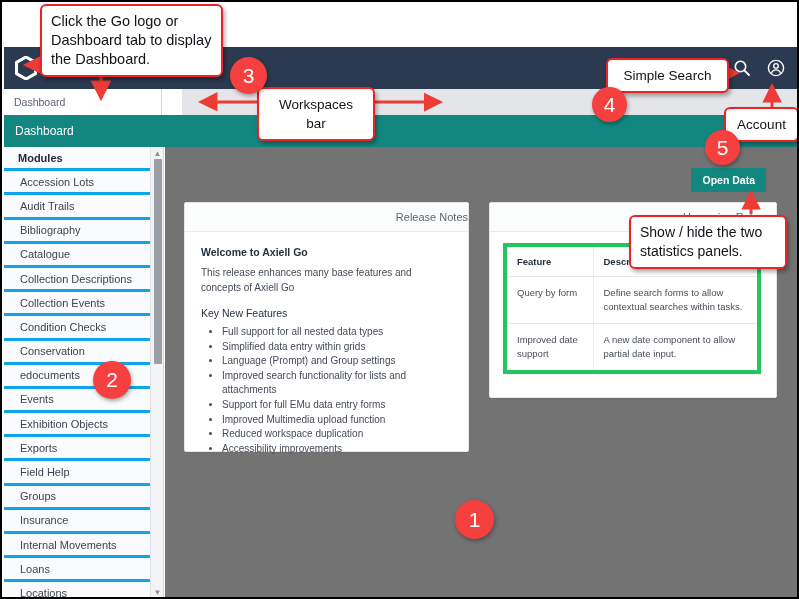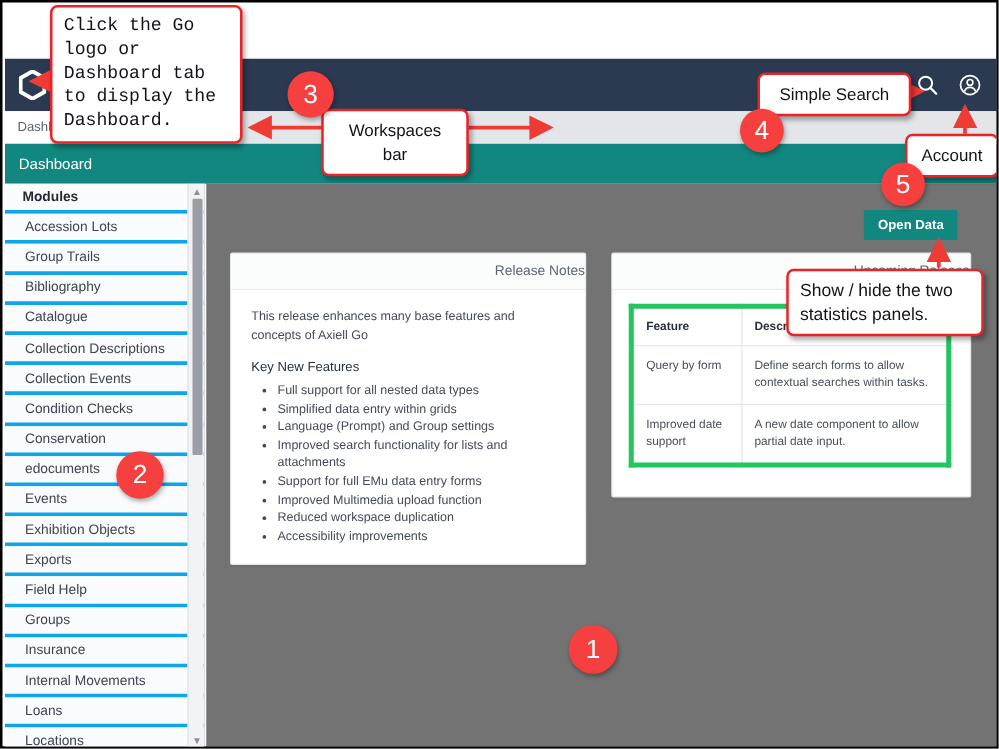--- a/index.html
+++ b/index.html
@@ -179,21 +179,21 @@
     border: 2px solid #ec2227;
     border-radius: 6px;
     padding: 6px 9px;
     font-size: 14.5px;
     color: #111318;
     line-height: 19px;
     box-shadow: 2px 3px 4px rgba(0,0,0,0.33);
     z-index: 40;
     white-space: pre-line;
   }
-  #callout-logo   { left: 38px;  top: 2px;   width: 154px; font-family: Liberation Mono, monospace; }
+  #callout-logo   { left: 38px;  top: 2px;   width: 183px; }
   #callout-ws     { left: 255px; top: 85px;  width: 118px; font-size: 13.5px; text-align:center;}
   #callout-search { left: 604px; top: 56px;  width: 123px; font-size: 13.5px; text-align:center;}
   #callout-account{ left: 722px; top: 105px; width: 75px;  font-size: 13.5px; text-align:center;}
   #callout-stats  { left: 627px; top: 213px; width: 158px; font-size: 14px;}
 
   .badge {
     position: absolute;
     border-radius: 50%;
     background: #f5403f;
     color: #ffffff;
@@ -251,21 +251,21 @@
 
   <div class="sidebar">
     <div id="sidebar-list">
       <div class="side-item header-item">
         <span>Modules</span>
       </div>
     <div class="side-item">
           <span>Accession Lots</span>
         </div>
         <div class="side-item">
-          <span>Group Trails</span>
+          <span>Audit Trails</span>
         </div>
         <div class="side-item">
           <span>Bibliography</span>
         </div>
         <div class="side-item">
           <span>Catalogue</span>
         </div>
         <div class="side-item">
           <span>Collection Descriptions</span>
         </div>
@@ -318,20 +318,21 @@
 
   <div class="main-area">
 
     <button class="open-data-btn">Open Data</button>
 
     <div class="panel" id="panel-release">
       <div class="panel-head">
         <span>Release Notes</span>
       </div>
       <div class="panel-body">
+        <div class="rn-h">Welcome to Axiell Go</div>
         <div class="rn-p">This release enhances many base features and concepts of Axiell Go</div>
         <div class="rn-h2">Key New Features</div>
         <ul class="rn-list" id="features-list">
             <li>Full support for all nested data types</li>
             <li>Simplified data entry within grids</li>
             <li>Language (Prompt) and Group settings</li>
             <li>Improved search functionality for lists and attachments</li>
             <li>Support for full EMu data entry forms</li>
             <li>Improved Multimedia upload function</li>
             <li>Reduced workspace duplication</li>

